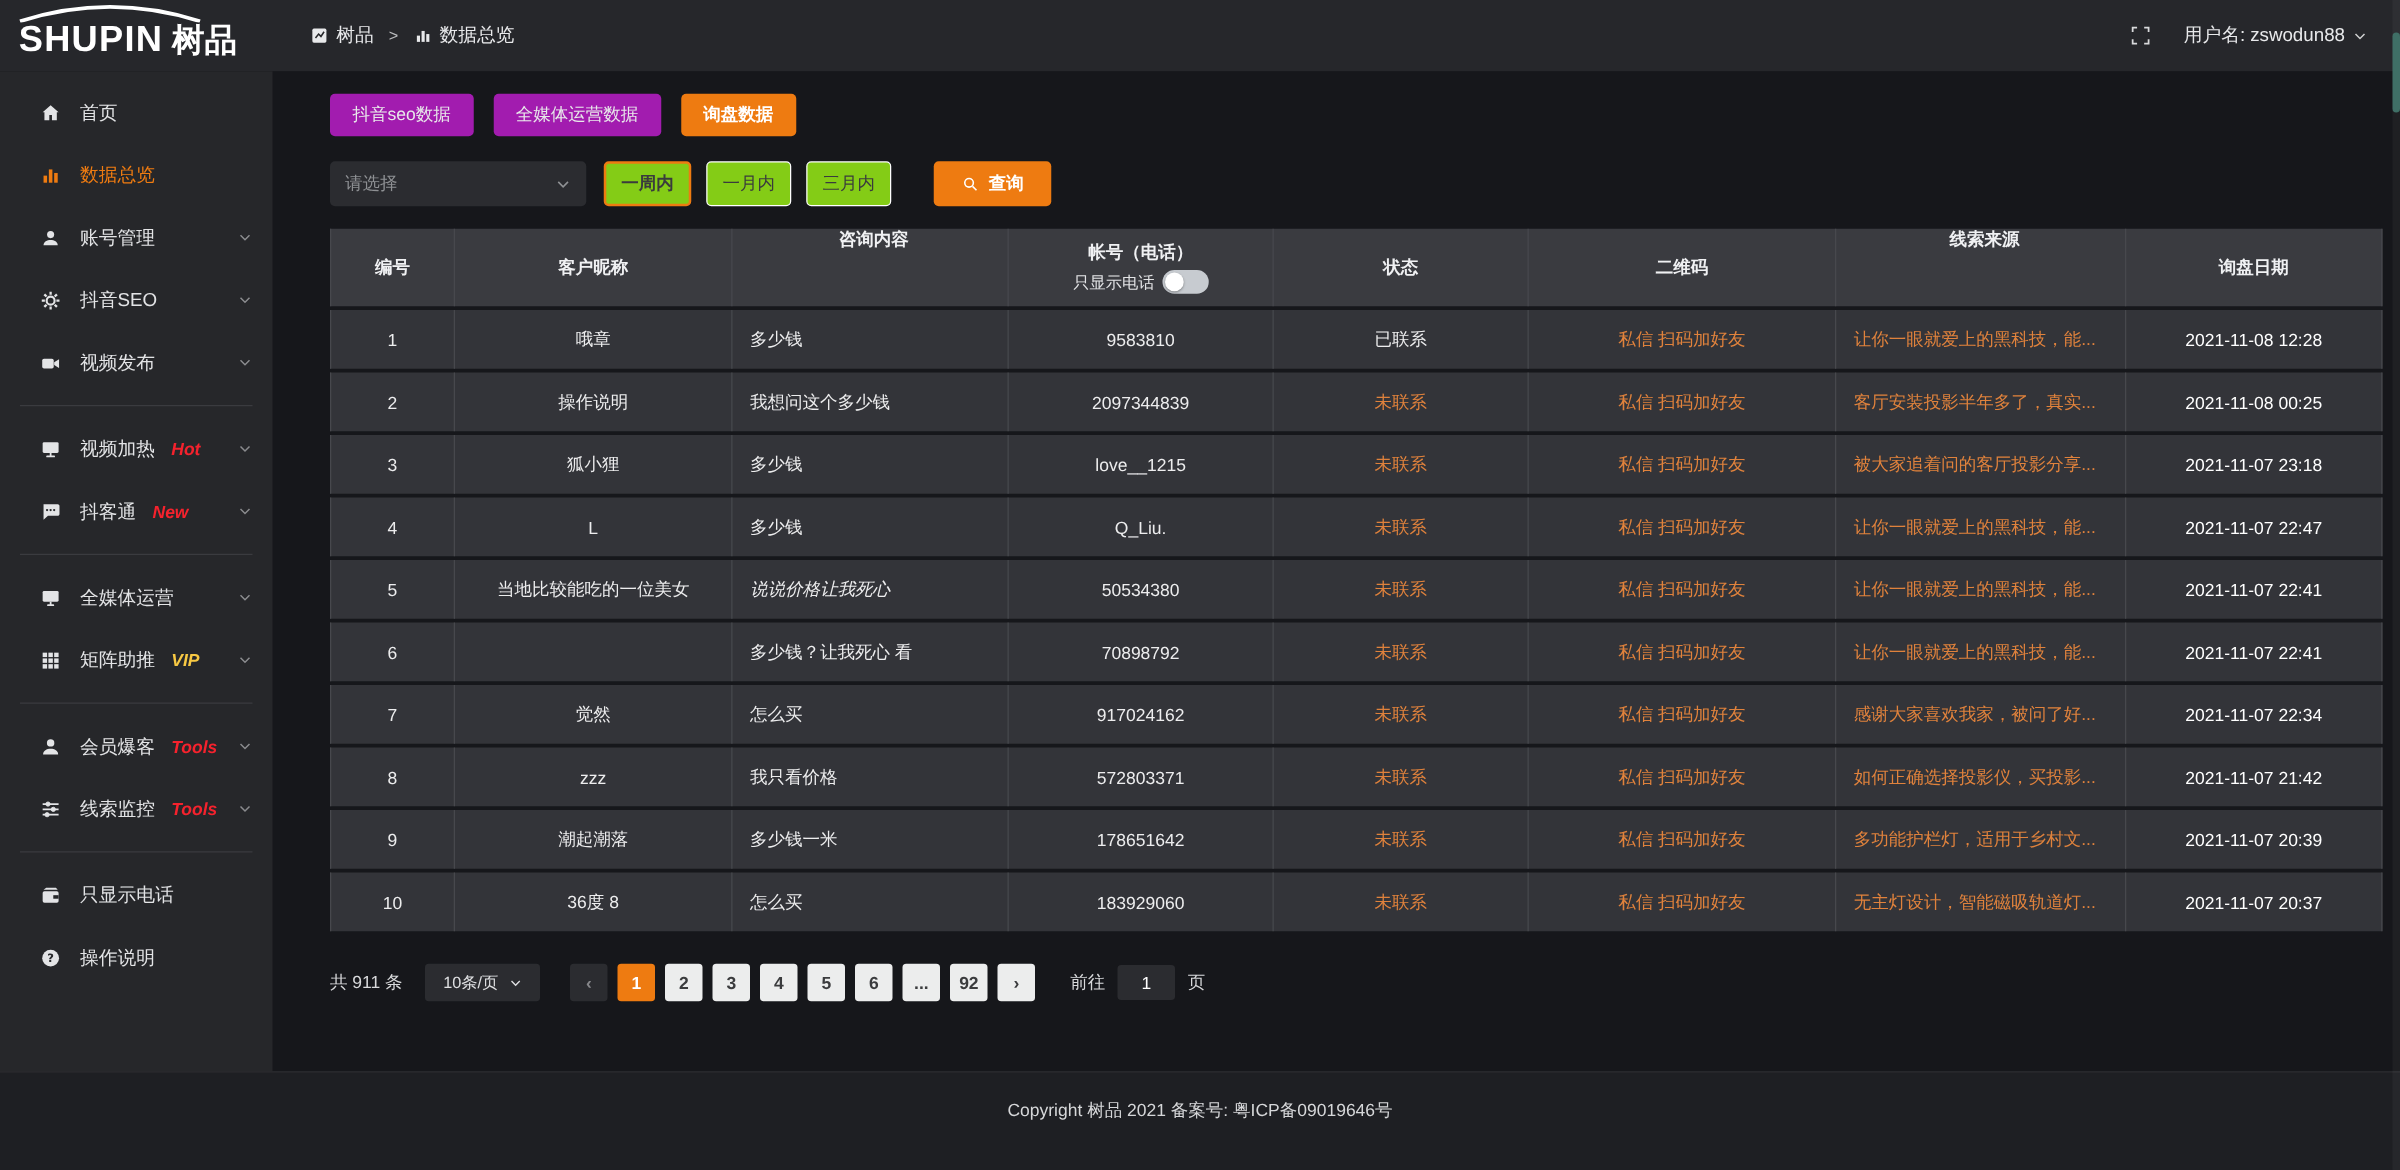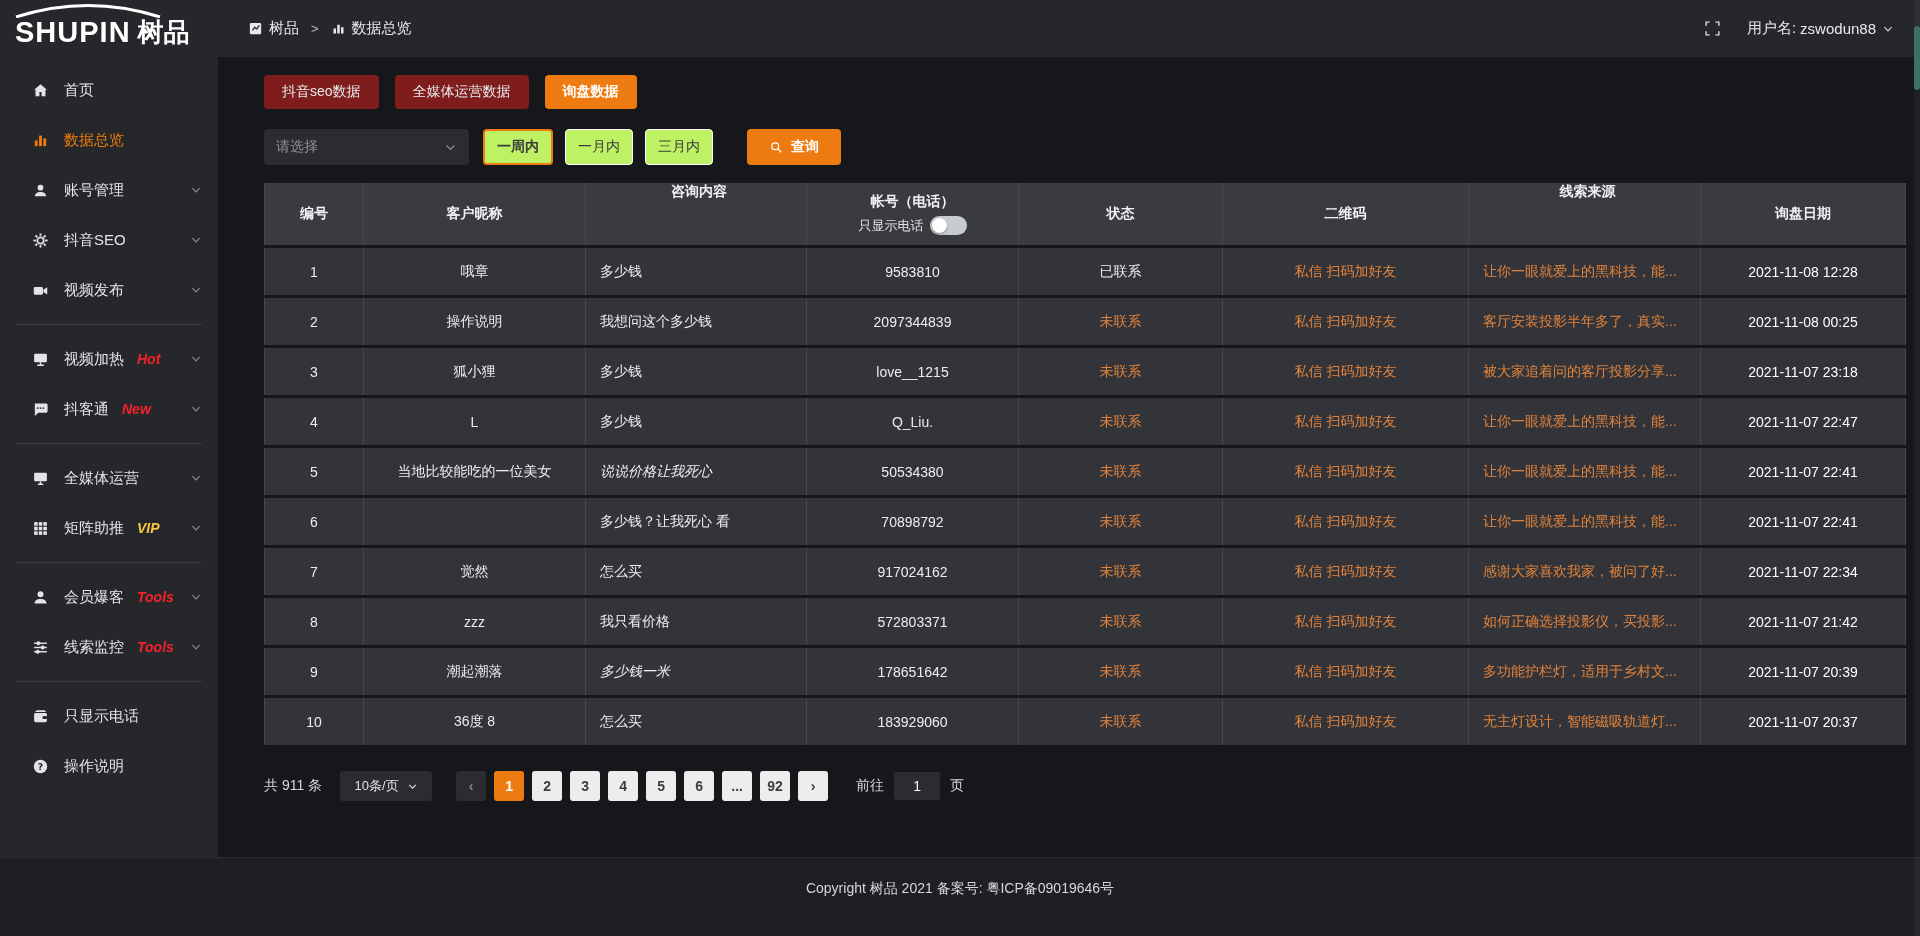--- a/index.html
+++ b/index.html
@@ -39,31 +39,31 @@
   .side-badge.red { color:#f5222d; }
   .side-badge.yellow { color:#f7c843; }
   .side-chev { margin-left:auto; color:#8a8b8e; }
   .side-divider { border-top:1px solid #3a3b3f; margin:9px 16px; }
 
   
   .main { position:absolute; left:218px; top:57px; right:0; bottom:79px;
     background:#16171b; padding:18px 14px 0 46px; overflow:hidden; }
 
   .tabs { display:flex; gap:16px; }
-  .tab { height:34px; padding:0 18px; background:#7f1d1d; color:#e8e9ea;
+  .tab { height:34px; padding:0 18px; background:#a21caf; color:#e8e9ea;
     border:none; border-radius:4px; font-size:14px;
     font-family:"Liberation Sans",sans-serif; cursor:pointer; }
   .tab.active { background:#ee7b11; color:#fff; font-weight:700; }
 
   .filters { display:flex; align-items:center; margin-top:20px; }
   .select { width:205px; height:36px; background:#2b2c30; border-radius:4px;
     display:flex; align-items:center; padding:0 12px; color:#8e9093; cursor:pointer; }
   .select .sel-chev { margin-left:auto; color:#8e9093; }
   .range-group { display:flex; gap:12px; margin-left:14px; }
-  .range-btn { height:36px; min-width:64px; padding:0 12px; background:#bef264; color:#3a3b3d;
+  .range-btn { height:36px; min-width:64px; padding:0 12px; background:#84cc16; color:#3a3b3d;
     border:1px solid #fff; border-radius:4px; font-size:14px;
     font-family:"Liberation Sans",sans-serif; cursor:pointer; }
   .range-btn.active { border:2px solid #ee7b11; font-weight:700; }
   .search-btn { height:36px; padding:0 22px; margin-left:34px; background:#ee7b11;
     color:#fff; border:none; border-radius:4px; font-size:14px; font-weight:700;
     display:flex; align-items:center; gap:7px;
     font-family:"Liberation Sans",sans-serif; cursor:pointer; }
 
   
   .table { margin-top:18px; width:1642px; }
@@ -510,21 +510,21 @@
           <div class="td align-left" style="width: 221px;">我只看价格</div>
           <div class="td" style="width: 212px;">572803371</div>
           <div class="td status" style="width: 204px;">未联系</div>
           <div class="td orange link" style="width: 246px;">私信 扫码加好友</div>
           <div class="td align-left orange link" style="width: 232px;">如何正确选择投影仪，买投影...</div>
           <div class="td date" style="width: 205px;">2021-11-07 21:42</div>
         </div>
         <div class="tr">
           <div class="td" style="width: 100px;">9</div>
           <div class="td" style="width: 222px;">潮起潮落</div>
-          <div class="td align-left" style="width: 221px; font-style: italic;">多少钱一米</div>
+          <div class="td align-left" style="width: 221px;">多少钱一米</div>
           <div class="td" style="width: 212px;">178651642</div>
           <div class="td status" style="width: 204px;">未联系</div>
           <div class="td orange link" style="width: 246px;">私信 扫码加好友</div>
           <div class="td align-left orange link" style="width: 232px;">多功能护栏灯，适用于乡村文...</div>
           <div class="td date" style="width: 205px;">2021-11-07 20:39</div>
         </div>
         <div class="tr">
           <div class="td" style="width: 100px;">10</div>
           <div class="td" style="width: 222px;">36度 8</div>
           <div class="td align-left" style="width: 221px;">怎么买</div>

